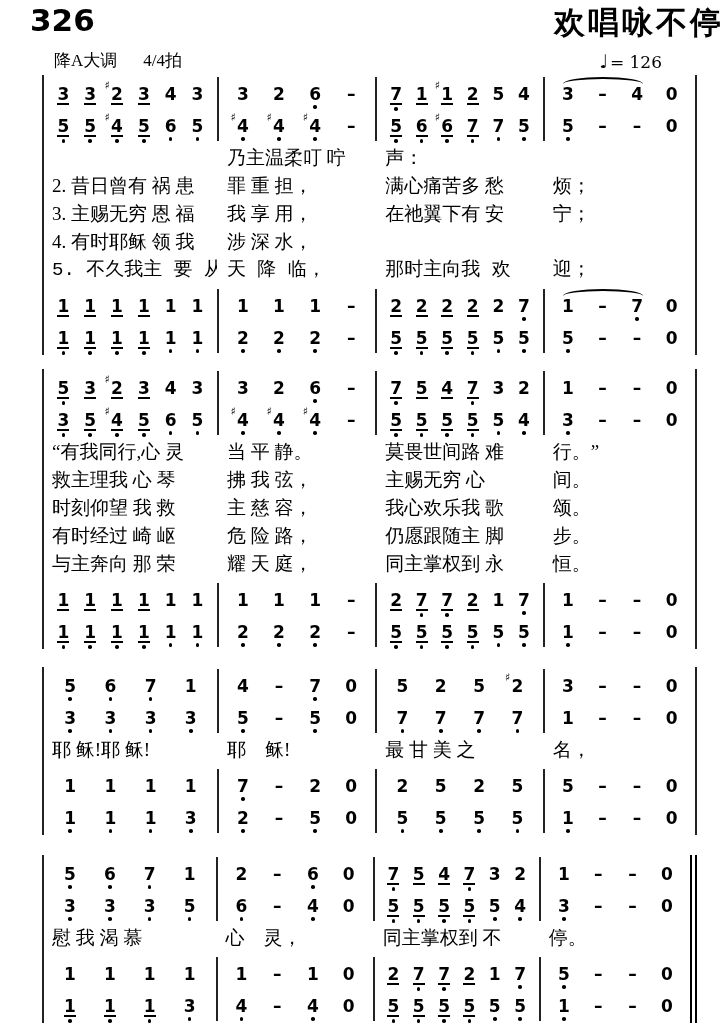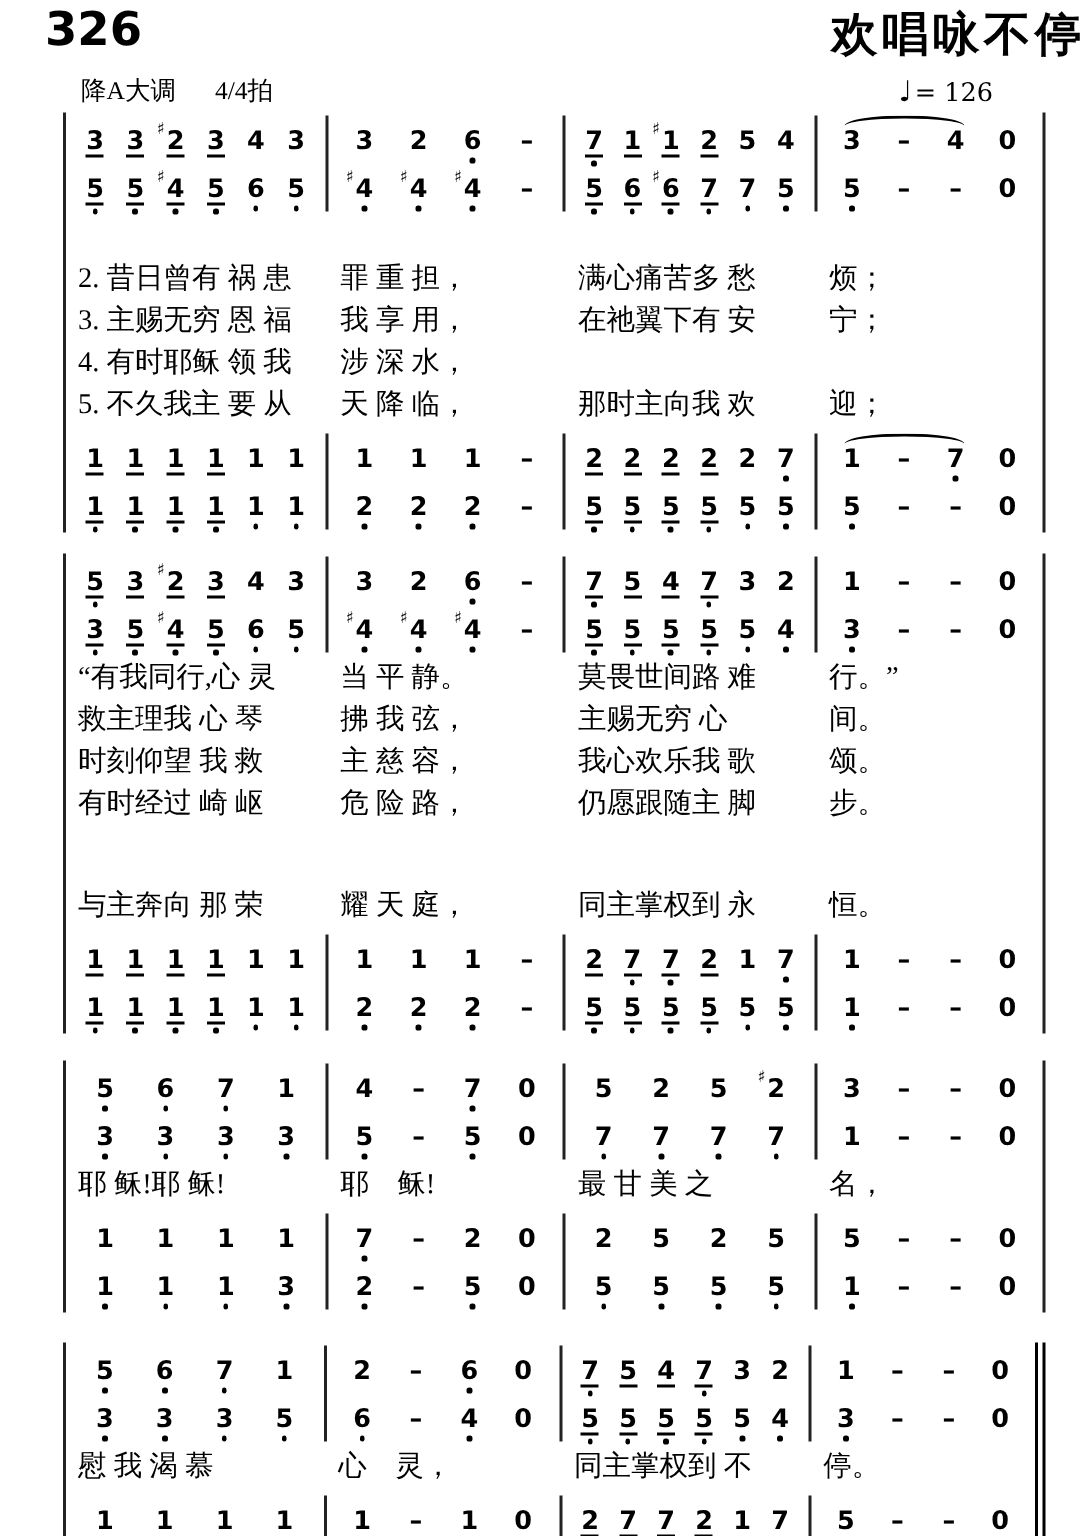--- a/index.html
+++ b/index.html
@@ -230,20 +230,21 @@
             </span>
           </div>
           <div class="gbar" style="grid-column: 2;"></div>
           <div class="gbar" style="grid-column: 4;"></div>
           <div class="gbar" style="grid-column: 6;"></div>
         </div>
         <div class="lyrics">
           <div class="lyric-row" style="grid-template-columns: 1.15fr 2px 1.04fr 2px 1.1fr 2px 1fr;">
             <div></div>
             <div></div>
+            <div class="lseg">乃主温柔叮 咛</div>
             <div></div>
             <div class="lseg">声：</div>
           </div>
           <div class="lyric-row" style="grid-template-columns: 1.15fr 2px 1.04fr 2px 1.1fr 2px 1fr;">
             <div class="lseg">2. 昔日曾有 祸 患</div>
             <div></div>
             <div class="lseg">罪 重 担，</div>
             <div></div>
             <div class="lseg">满心痛苦多 愁</div>
             <div></div>
@@ -259,21 +260,21 @@
             <div class="lseg">宁；</div>
           </div>
           <div class="lyric-row" style="grid-template-columns: 1.15fr 2px 1.04fr 2px 1.1fr 2px 1fr;">
             <div class="lseg">4. 有时耶稣 领 我</div>
             <div></div>
             <div class="lseg">涉 深 水，</div>
             <div></div>
             <div></div>
             <div class="lseg">途；</div>
           </div>
-          <div class="lyric-row" style="grid-template-columns: 1.15fr 2px 1.04fr 2px 1.1fr 2px 1fr;">
+          <div class="lyric-row" style="grid-template-columns: 1.15fr 2px 1.04fr 2px 1.1fr 2px 1fr; font-family: Liberation Mono, monospace;">
             <div class="lseg">5. 不久我主 要 从</div>
             <div></div>
             <div class="lseg">天 降 临，</div>
             <div></div>
             <div class="lseg">那时主向我 欢</div>
             <div></div>
             <div class="lseg">迎；</div>
           </div>
         </div>
         <div class="vgroup" style="grid-template-columns: 1.15fr 2px 1.04fr 2px 1.1fr 2px 1fr;">
@@ -676,21 +677,21 @@
           </div>
           <div class="lyric-row" style="grid-template-columns: 1.15fr 2px 1.04fr 2px 1.1fr 2px 1fr;">
             <div class="lseg">有时经过 崎 岖</div>
             <div></div>
             <div class="lseg">危 险 路，</div>
             <div></div>
             <div class="lseg">仍愿跟随主 脚</div>
             <div></div>
             <div class="lseg">步。</div>
           </div>
-          <div class="lyric-row" style="grid-template-columns: 1.15fr 2px 1.04fr 2px 1.1fr 2px 1fr; margin-top: 40px;">
+          <div class="lyric-row" style="grid-template-columns: 1.15fr 2px 1.04fr 2px 1.1fr 2px 1fr;">
             <div class="lseg">与主奔向 那 荣</div>
             <div></div>
             <div class="lseg">耀 天 庭，</div>
             <div></div>
             <div class="lseg">同主掌权到 永</div>
             <div></div>
             <div class="lseg">恒。</div>
           </div>
         </div>
         <div class="vgroup" style="grid-template-columns: 1.15fr 2px 1.04fr 2px 1.1fr 2px 1fr;">

